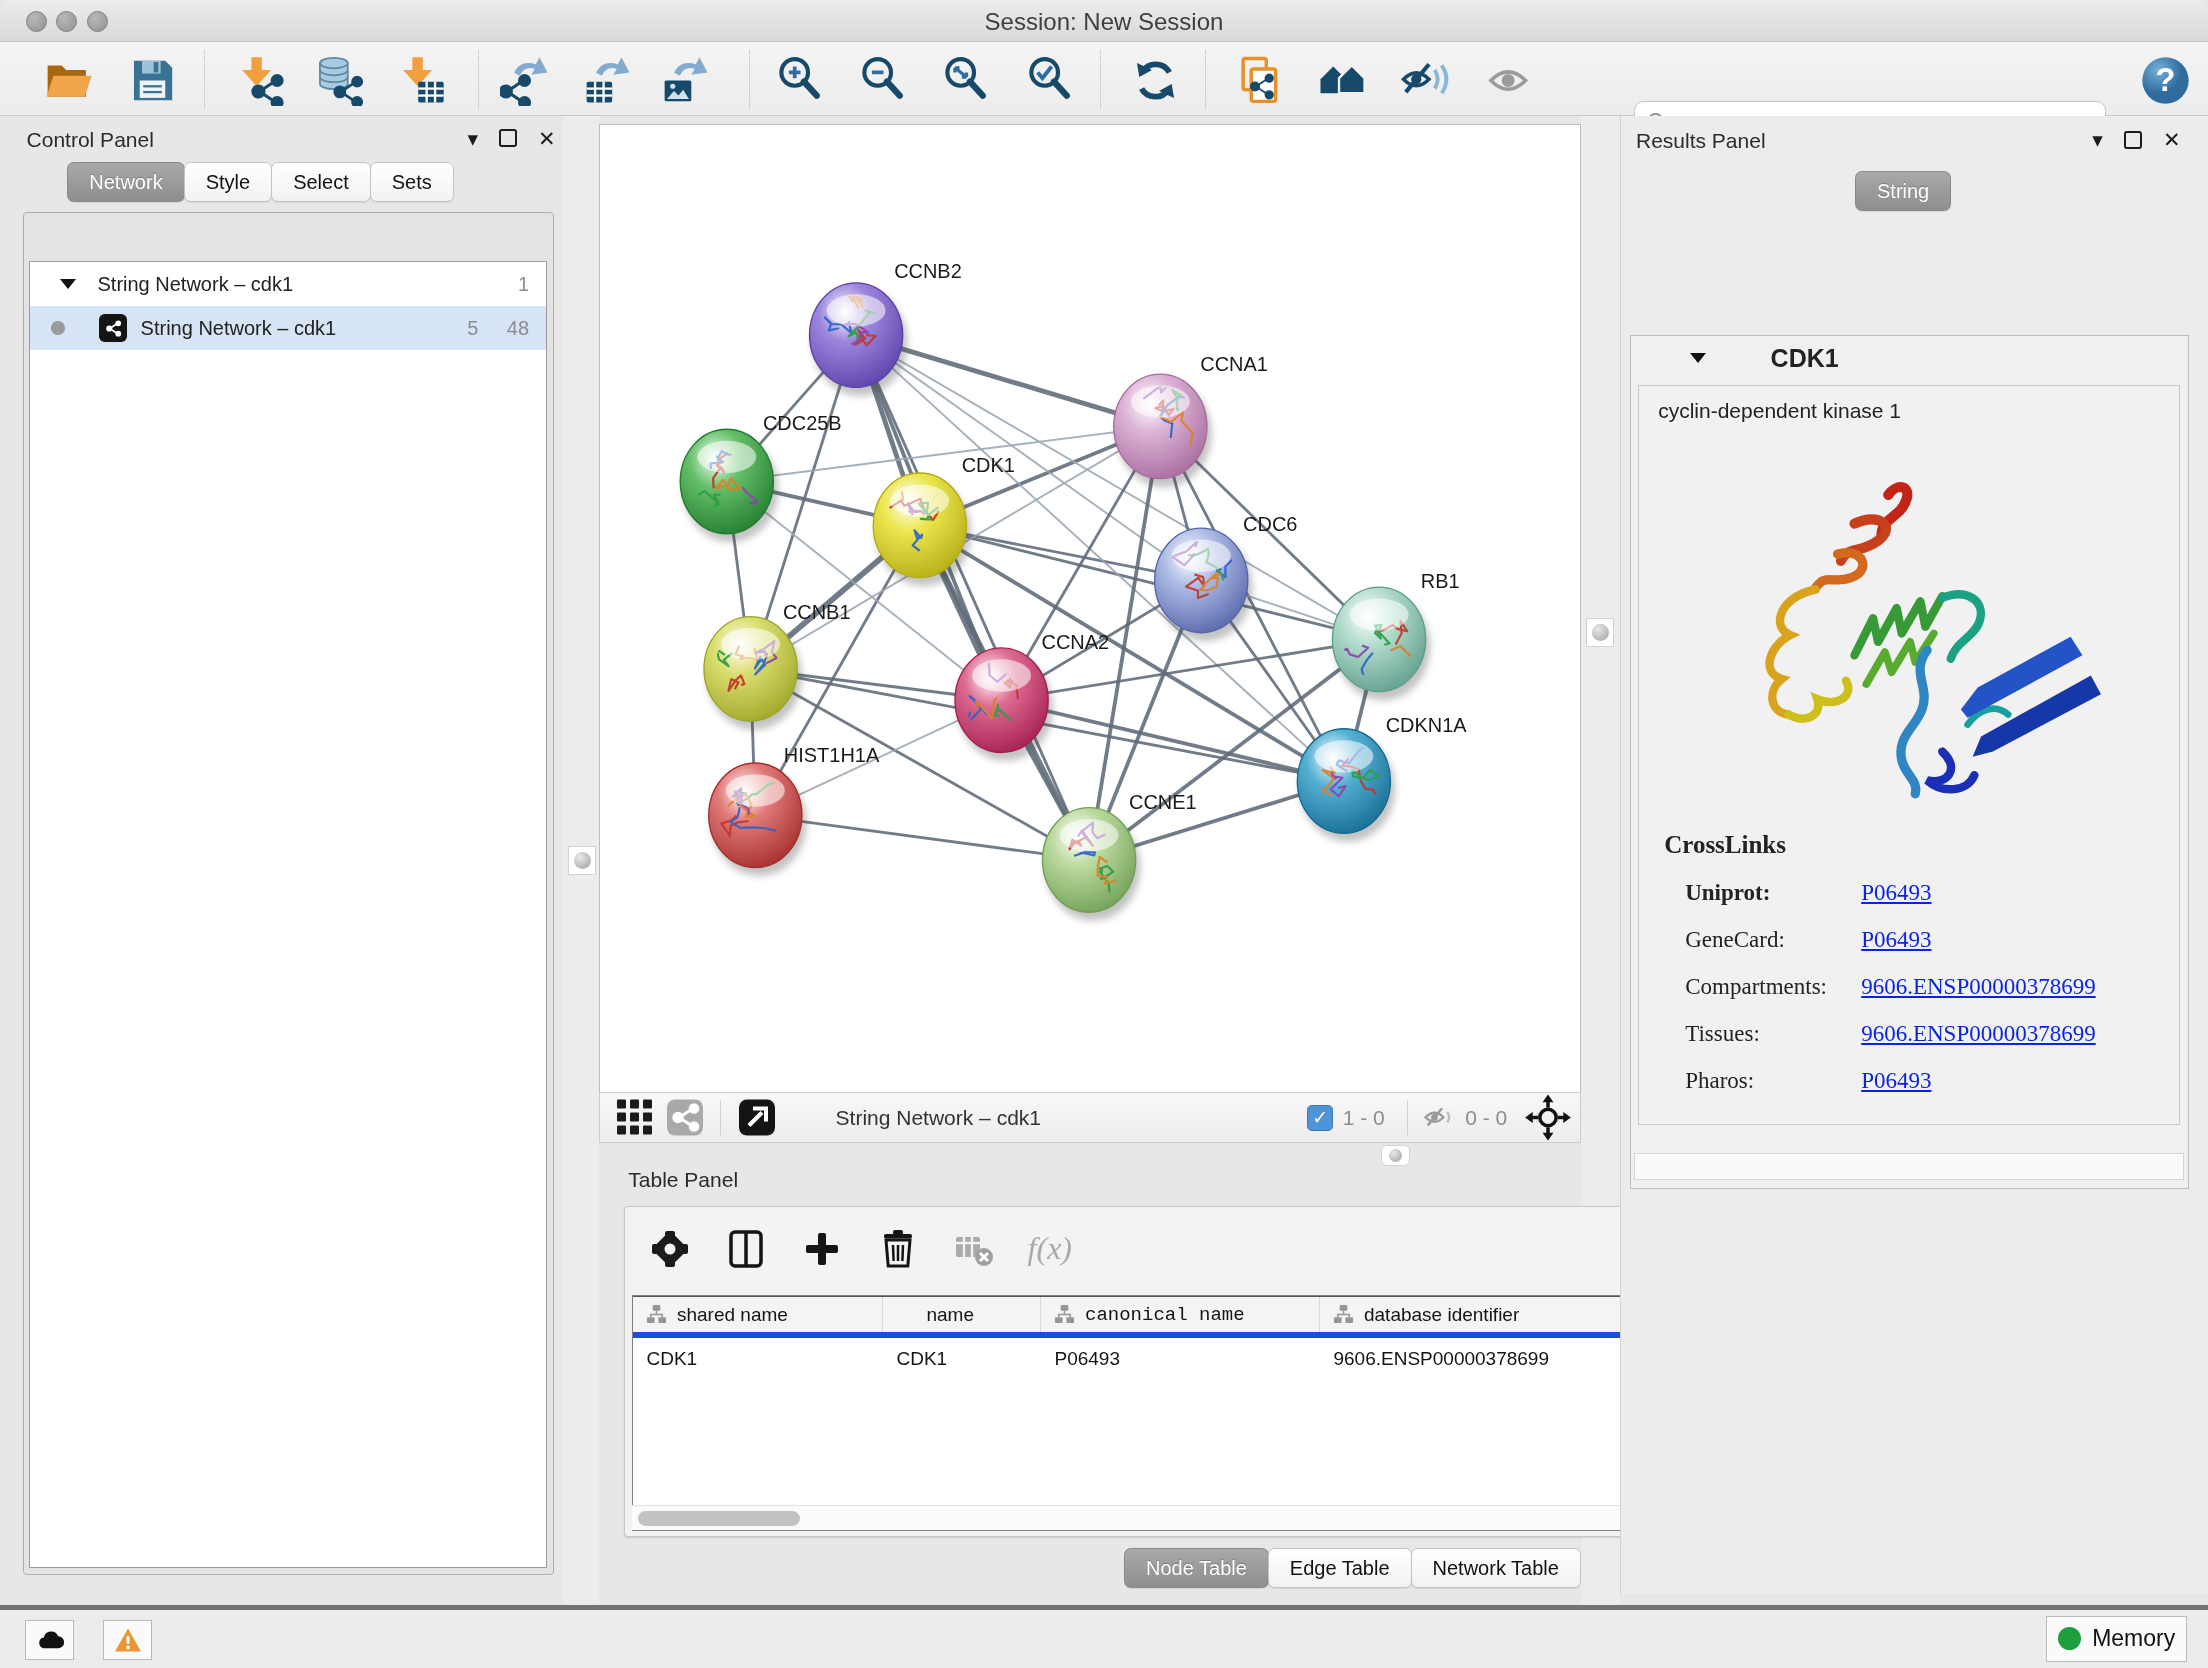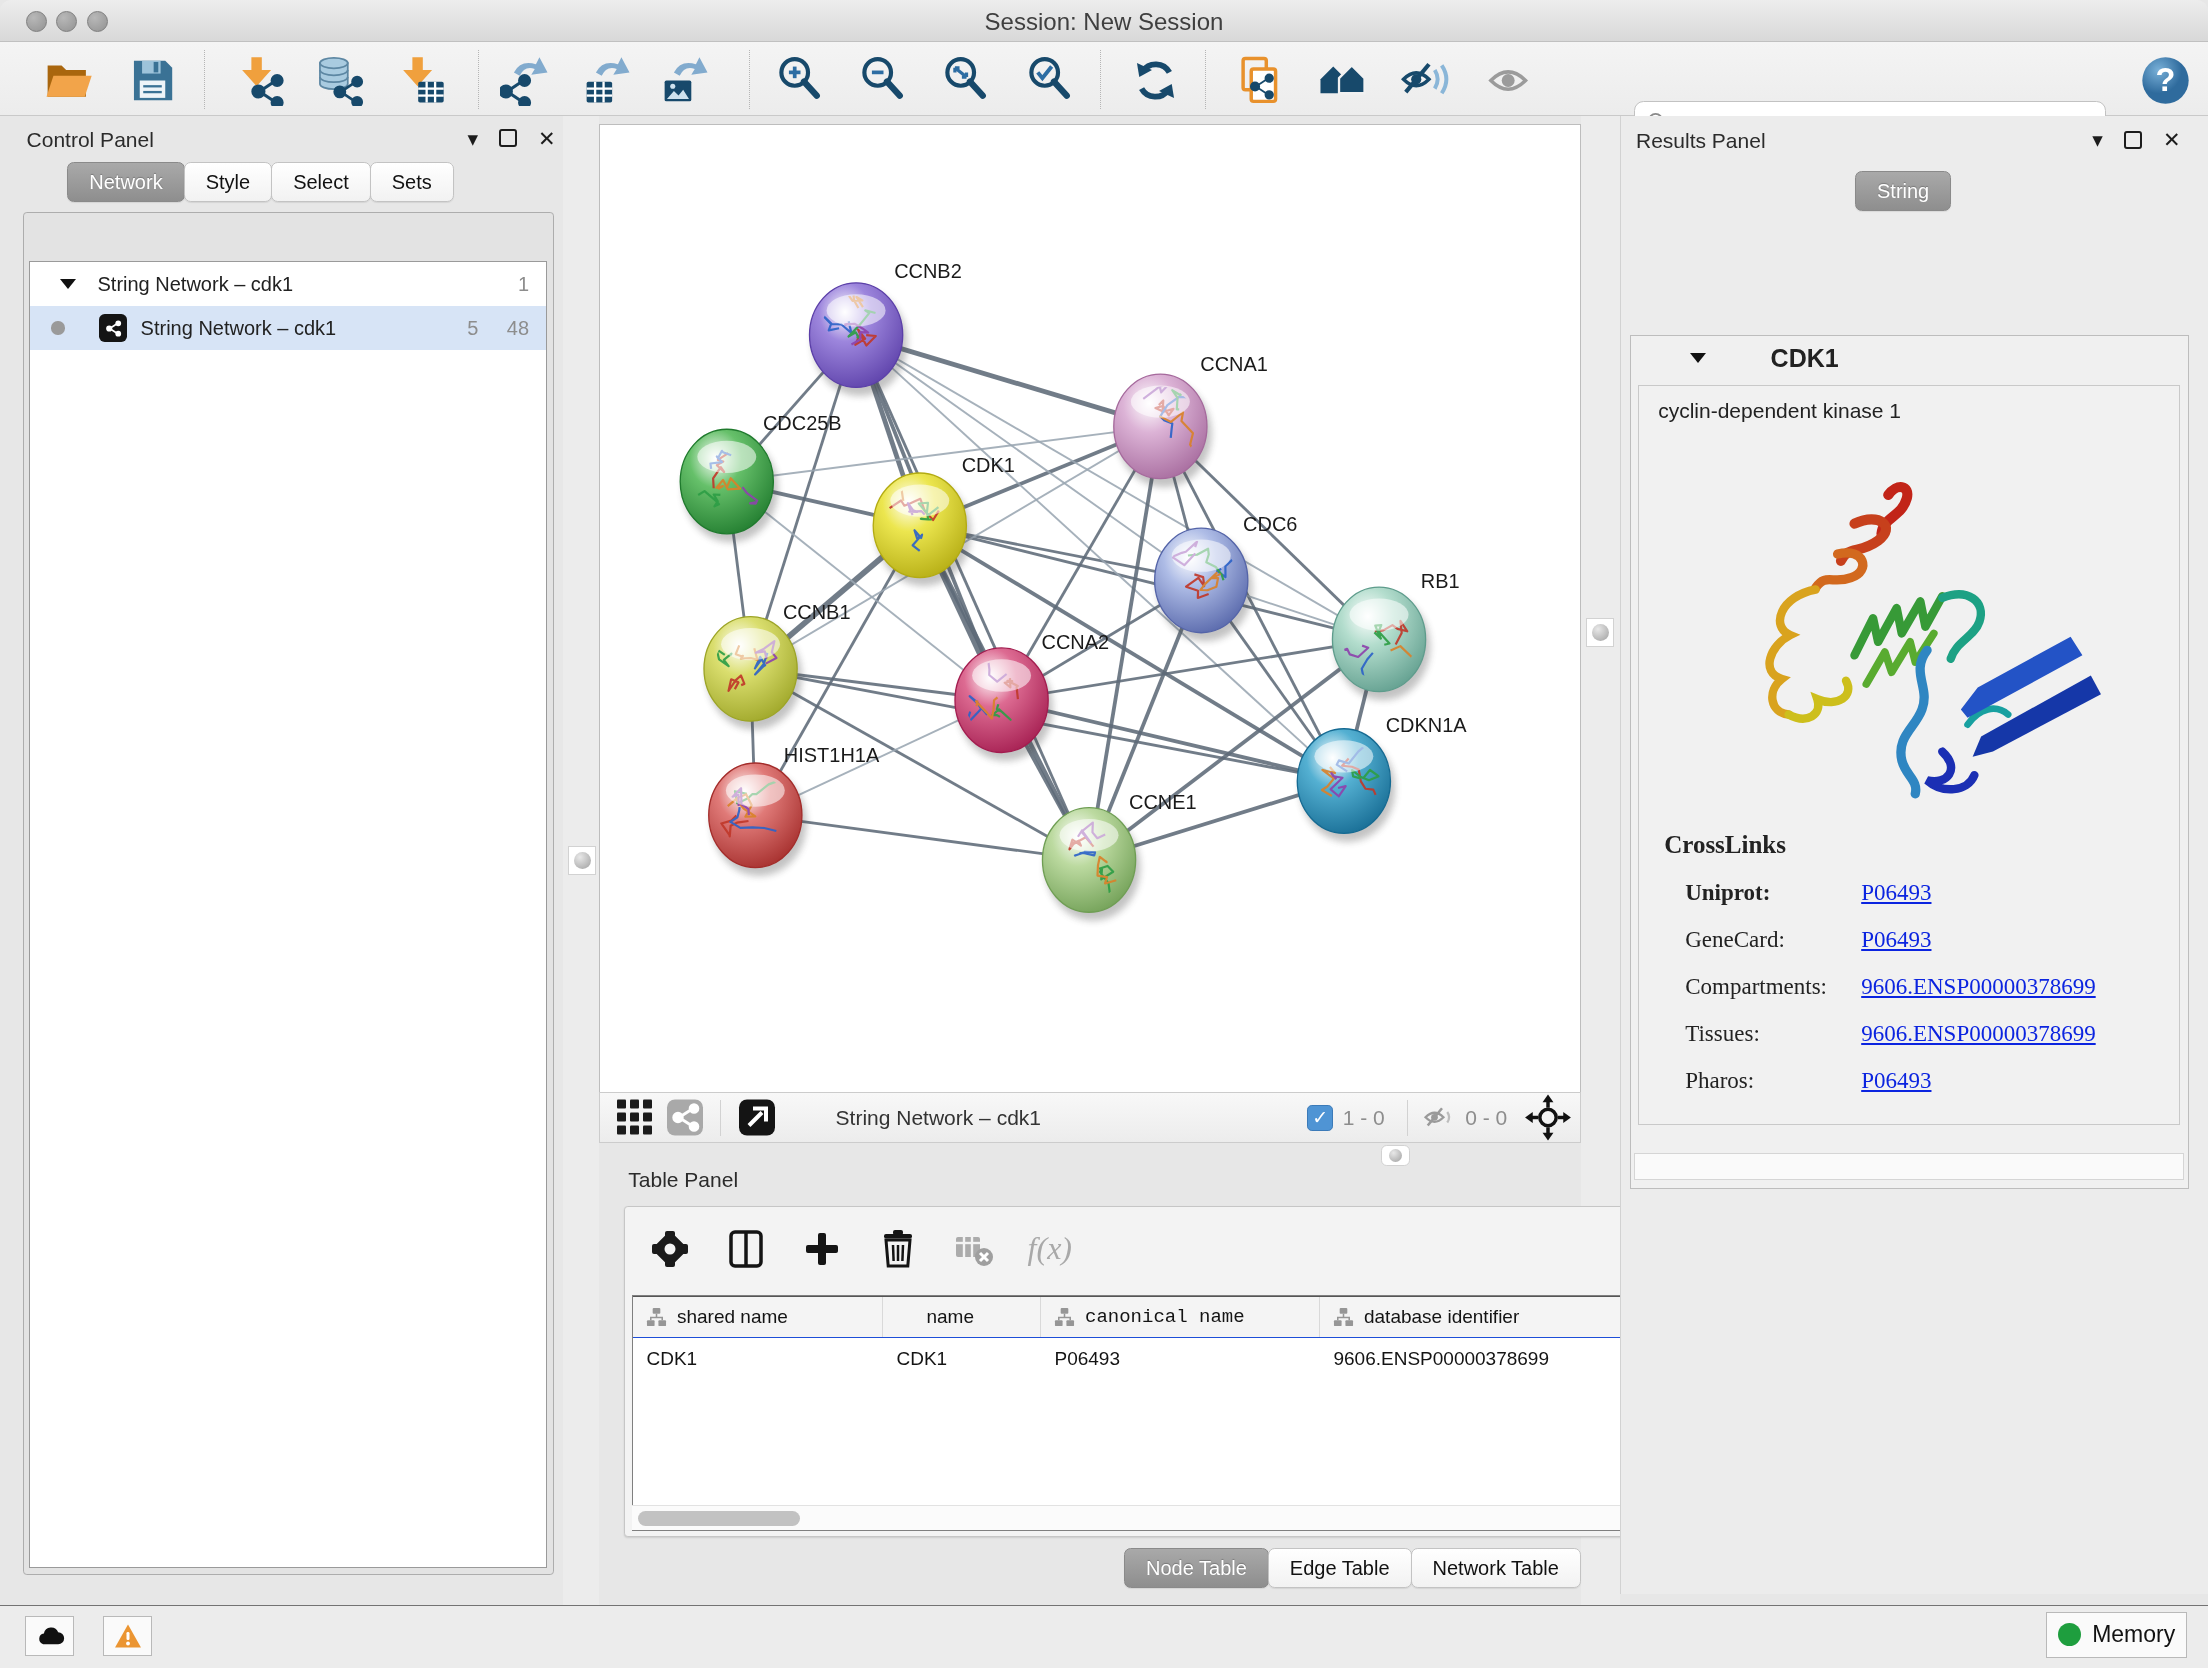--- a/index.html
+++ b/index.html
@@ -88,21 +88,21 @@
   #table-panel{ position:absolute; left:615px; top:1143px; width:1578px; height:451px;}
   #tp-box{ position:absolute; left:8.6px; top:63px; width:1567px; height:331px;
     background:#f3f3f3; border:1px solid #c6c6c6; border-radius:3.8px;
     box-shadow:0 1px 1.9px rgba(0,0,0,.12);}
   .tp-toolbar{ position:absolute; left:23px; top:13.3px; height:57px; display:flex; align-items:center; gap:32px;}
   .tp-toolbar svg{ width:44px; height:44px;}
   .fx{ font-family:"Liberation Serif","DejaVu Serif",serif; font-style:italic;
     font-size:32px; color:#a9a9a9;}
   #the-table{ position:absolute; left:7.6px; top:88px; width:1552px; height:236px;
     background:#fff; border:1.4px solid #7f7f7f; overflow:hidden;}
-  .t-header{ display:flex; background:#f4f4f4; border-bottom:1px solid #1d4ed8; height:42px;
+  .t-header{ display:flex; background:#f4f4f4; border-bottom:6px solid #1d4ed8; height:42px;
     border-top:1px solid #555;}
   .t-cell{ display:flex; align-items:center; padding-left:13.3px; font-size:19px;
     color:#141414; flex:none; overflow:hidden; white-space:nowrap;}
   .t-header .t-cell{ border-right:1px solid #d9d9d9;}
   .t-header svg{ width:21px; height:21px; margin-right:9.5px; flex:none;}
   .t-row{ display:flex; height:42px; background:#fff;}
   .hscroll{ position:absolute; left:7.6px; bottom:5.7px; width:1552px; height:25px;
     background:#fbfbfb; border-top:1px solid #e2e2e2; }
   .hthumb{ position:absolute; left:5.7px; top:4.8px; width:162px; height:15px;
     background:#c2c2c2; border-radius:7.6px;}
@@ -112,21 +112,21 @@
     background:#ececec; border-left:1px solid #d2d2d2;}
   #rp-tab{ position:absolute; left:235px; top:55px;}
   .rp-box{ position:absolute; background:#f0f0f0; border:1px solid #bdbdbd; }
   .btn{ background:linear-gradient(#ffffff,#f3f3f3); border:1px solid #c5c5c5; border-radius:7.6px;
     font-size:21px; color:#111; display:flex; align-items:center; justify-content:center;
     box-shadow:0 1px 1px rgba(0,0,0,.1);}
   .serif{ font-family:"Liberation Serif","DejaVu Serif",serif; }
   .xlink{ color:#0b24e0; text-decoration:underline; }
   
   #status-bar{ position:absolute; left:0; top:1605px; width:2208px; height:63px;
-    background:#ececec; border-top:1px solid #737373;}
+    background:#ececec; border-top:5px solid #737373;}
   .sb-btn{ position:absolute; top:9.5px; width:49px; height:40px; background:#fafafa;
     border:1.9px solid #b9b9b9; display:flex; align-items:center; justify-content:center;}
   .sb-btn svg{ width:30px; height:30px;}
   #memory-btn{ position:absolute; right:21px; top:5.7px; width:141px; height:46px;
     background:#fafafa; border:1.9px solid #b9b9b9; display:flex; align-items:center;
     justify-content:center; gap:11.4px; font-size:23px; color:#111;}
   #memory-btn i{ width:23px; height:23px; border-radius:50%; background:#1e9e3e; display:block;}
   .chev{ stroke:#8f8f8f; stroke-width:3.2; fill:none; }
 </style>
 </head>

